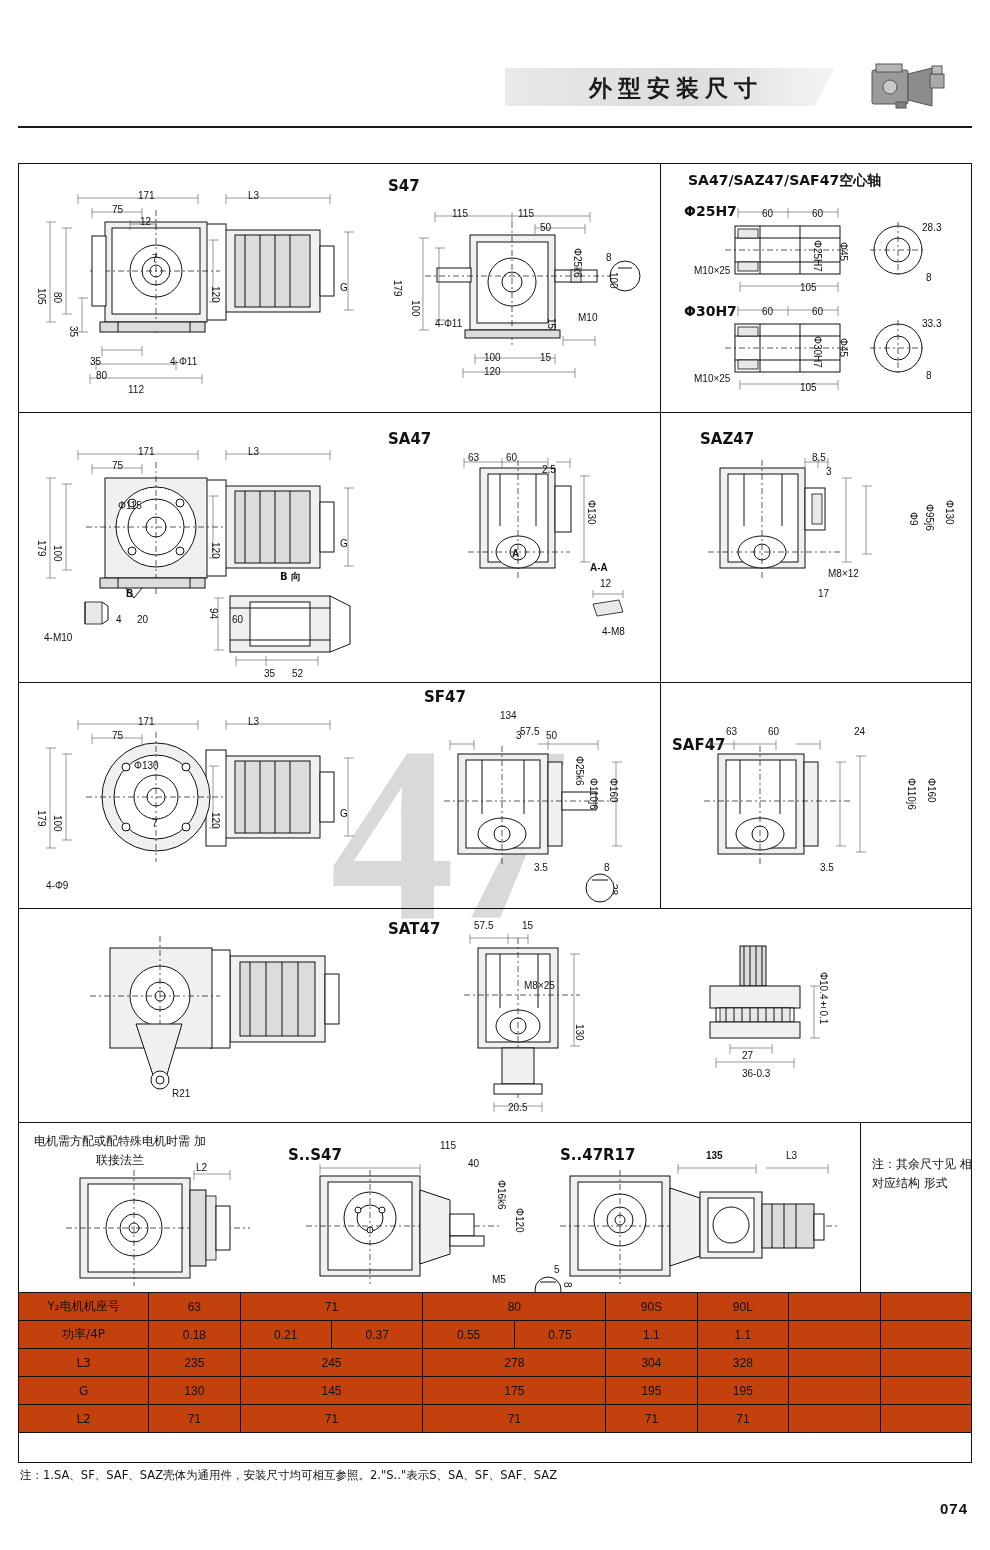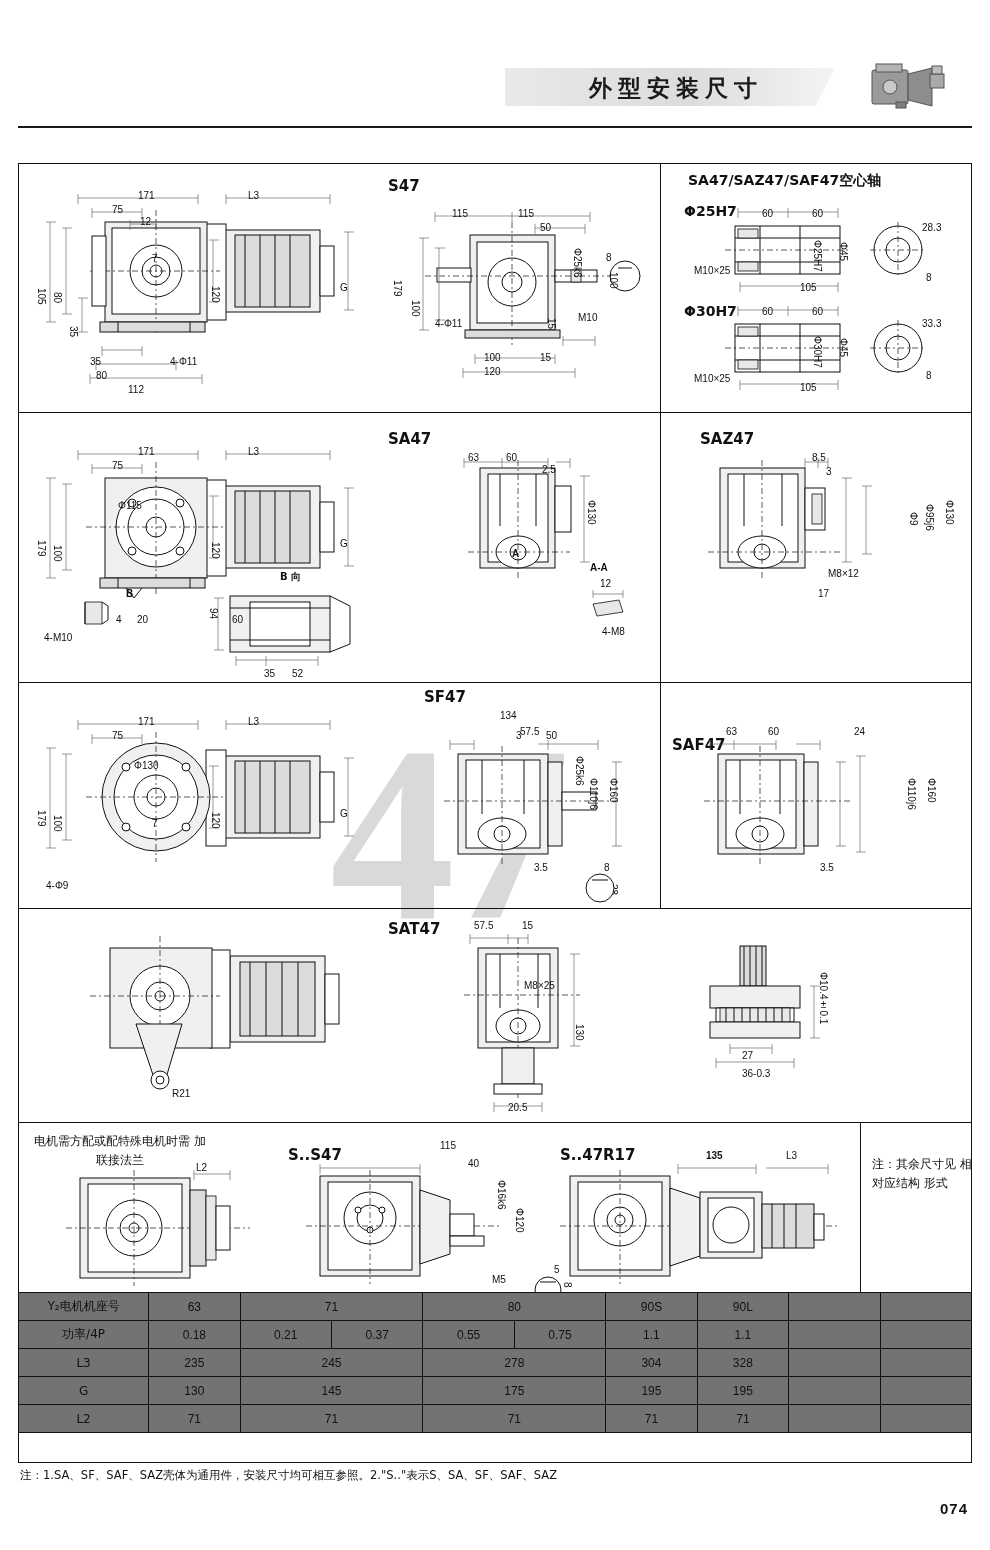--- a/index.html
+++ b/index.html
@@ -77,21 +77,21 @@
   .ln-thin{stroke:#555;stroke-width:0.6;fill:none;}
   .dash{stroke:#111;stroke-width:0.7;fill:none;stroke-dasharray:6 3 2 3;}
   .hatch{fill:#e8e8e8;stroke:#111;stroke-width:0.8;}
   .fillw{fill:#ffffff;stroke:#111;stroke-width:1;}
   .fillg{fill:#f0f0f0;stroke:#111;stroke-width:1;}
   .fillgg{fill:#dcdcdc;stroke:#111;stroke-width:1;}
 
   
   .spec-table{
     position:absolute;left:18px;top:1292px;width:954px;
-    border-collapse:collapse;font-size:12px;z-index:3;background:#737373;
+    border-collapse:collapse;font-size:12px;z-index:3;background:#c2410c;
   }
   .spec-table td{
     border:1px solid #111;height:27px;text-align:center;vertical-align:middle;
     font-family:"Liberation Sans", sans-serif;padding:0;
   }
   .spec-table td.hdr{font-family:"DejaVu Sans", sans-serif;font-size:12px;}
 
   .footnote{
     position:absolute;left:20px;top:1468px;width:940px;font-size:11.5px;
     font-family:"DejaVu Sans", sans-serif;color:#111;

